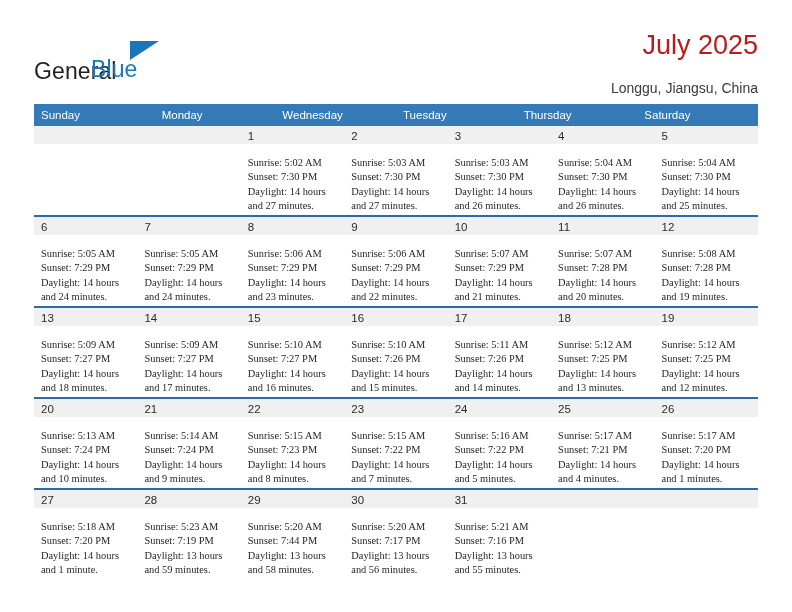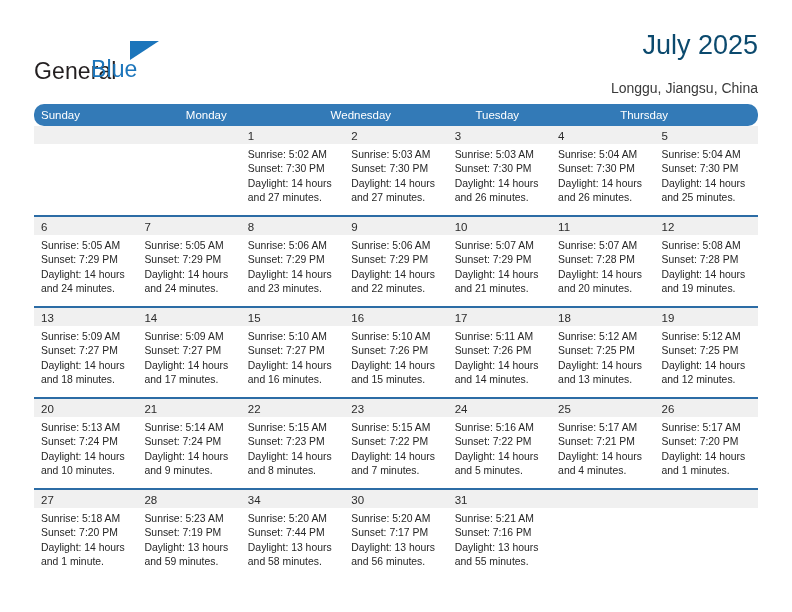--- a/index.html
+++ b/index.html
@@ -65,21 +65,21 @@
   }
 
   .title-block {
     position: absolute;
     right: 0;
     top: 0;
     text-align: right;
   }
   .cal-title {
     font-size: 27px;
-    color: #0c4a6e;
+    color: #b91c1c;
     line-height: 34px;
     white-space: nowrap;
   }
   .cal-subtitle {
     font-size: 14px;
     color: #3a3a3a;
     line-height: 20px;
     margin-top: 16px;
     white-space: nowrap;
   }
@@ -88,21 +88,20 @@
   .calendar {
     position: absolute;
     left: 34px;
     top: 104px;
     width: 724px;
   }
   .dow-row {
     display: flex;
     background: #337ab7;
     height: 22px;
-    border-radius: 10px;
   }
   .dow {
     flex: 1 1 0;
     color: #ffffff;
     font-size: 11.5px;
     line-height: 22px;
     padding-left: 7px;
     box-sizing: border-box;
     overflow: hidden;
     white-space: nowrap;
@@ -130,21 +129,22 @@
     padding-left: 7px;
     box-sizing: border-box;
   }
   .cell .daynum {
     font-size: 11.5px;
     color: #2b2b2b;
     line-height: 18px;
     display: inline-block;
   }
   .cell .body {
-    padding: 4px 6px 0 7px;
+    padding: 12px 6px 0 7px;
+    font-family: Liberation Serif, serif;
   }
   .cell .line {
     font-size: 10.4px;
     color: #262626;
     line-height: 14.4px;
     white-space: nowrap;
   }
   .cell.empty .datestrip {
     background: #f0f0f0;
   }
@@ -170,20 +170,21 @@
   </div>
 
   <div class="calendar">
 
     <div class="dow-row">
       <div class="dow">Sunday</div>
       <div class="dow">Monday</div>
       <div class="dow">Wednesday</div>
       <div class="dow">Tuesday</div>
       <div class="dow">Thursday</div>
+      <div class="dow">Saturday</div>
     </div>
 
     <div id="weeks-container">
         <div class="week">
           <div class="cell empty">
             <div class="datestrip"><span class="daynum"></span></div>
             <div class="body">
               <div class="line"></div>
               <div class="line"></div>
               <div class="line"></div>
@@ -453,21 +454,21 @@
           <div class="cell">
             <div class="datestrip"><span class="daynum">28</span></div>
             <div class="body">
               <div class="line">Sunrise: 5:23 AM</div>
               <div class="line">Sunset: 7:19 PM</div>
               <div class="line">Daylight: 13 hours</div>
               <div class="line">and 59 minutes.</div>
             </div>
           </div>
           <div class="cell">
-            <div class="datestrip"><span class="daynum">34</span></div>
+            <div class="datestrip"><span class="daynum">29</span></div>
             <div class="body">
               <div class="line">Sunrise: 5:20 AM</div>
               <div class="line">Sunset: 7:44 PM</div>
               <div class="line">Daylight: 13 hours</div>
               <div class="line">and 58 minutes.</div>
             </div>
           </div>
           <div class="cell">
             <div class="datestrip"><span class="daynum">30</span></div>
             <div class="body">

